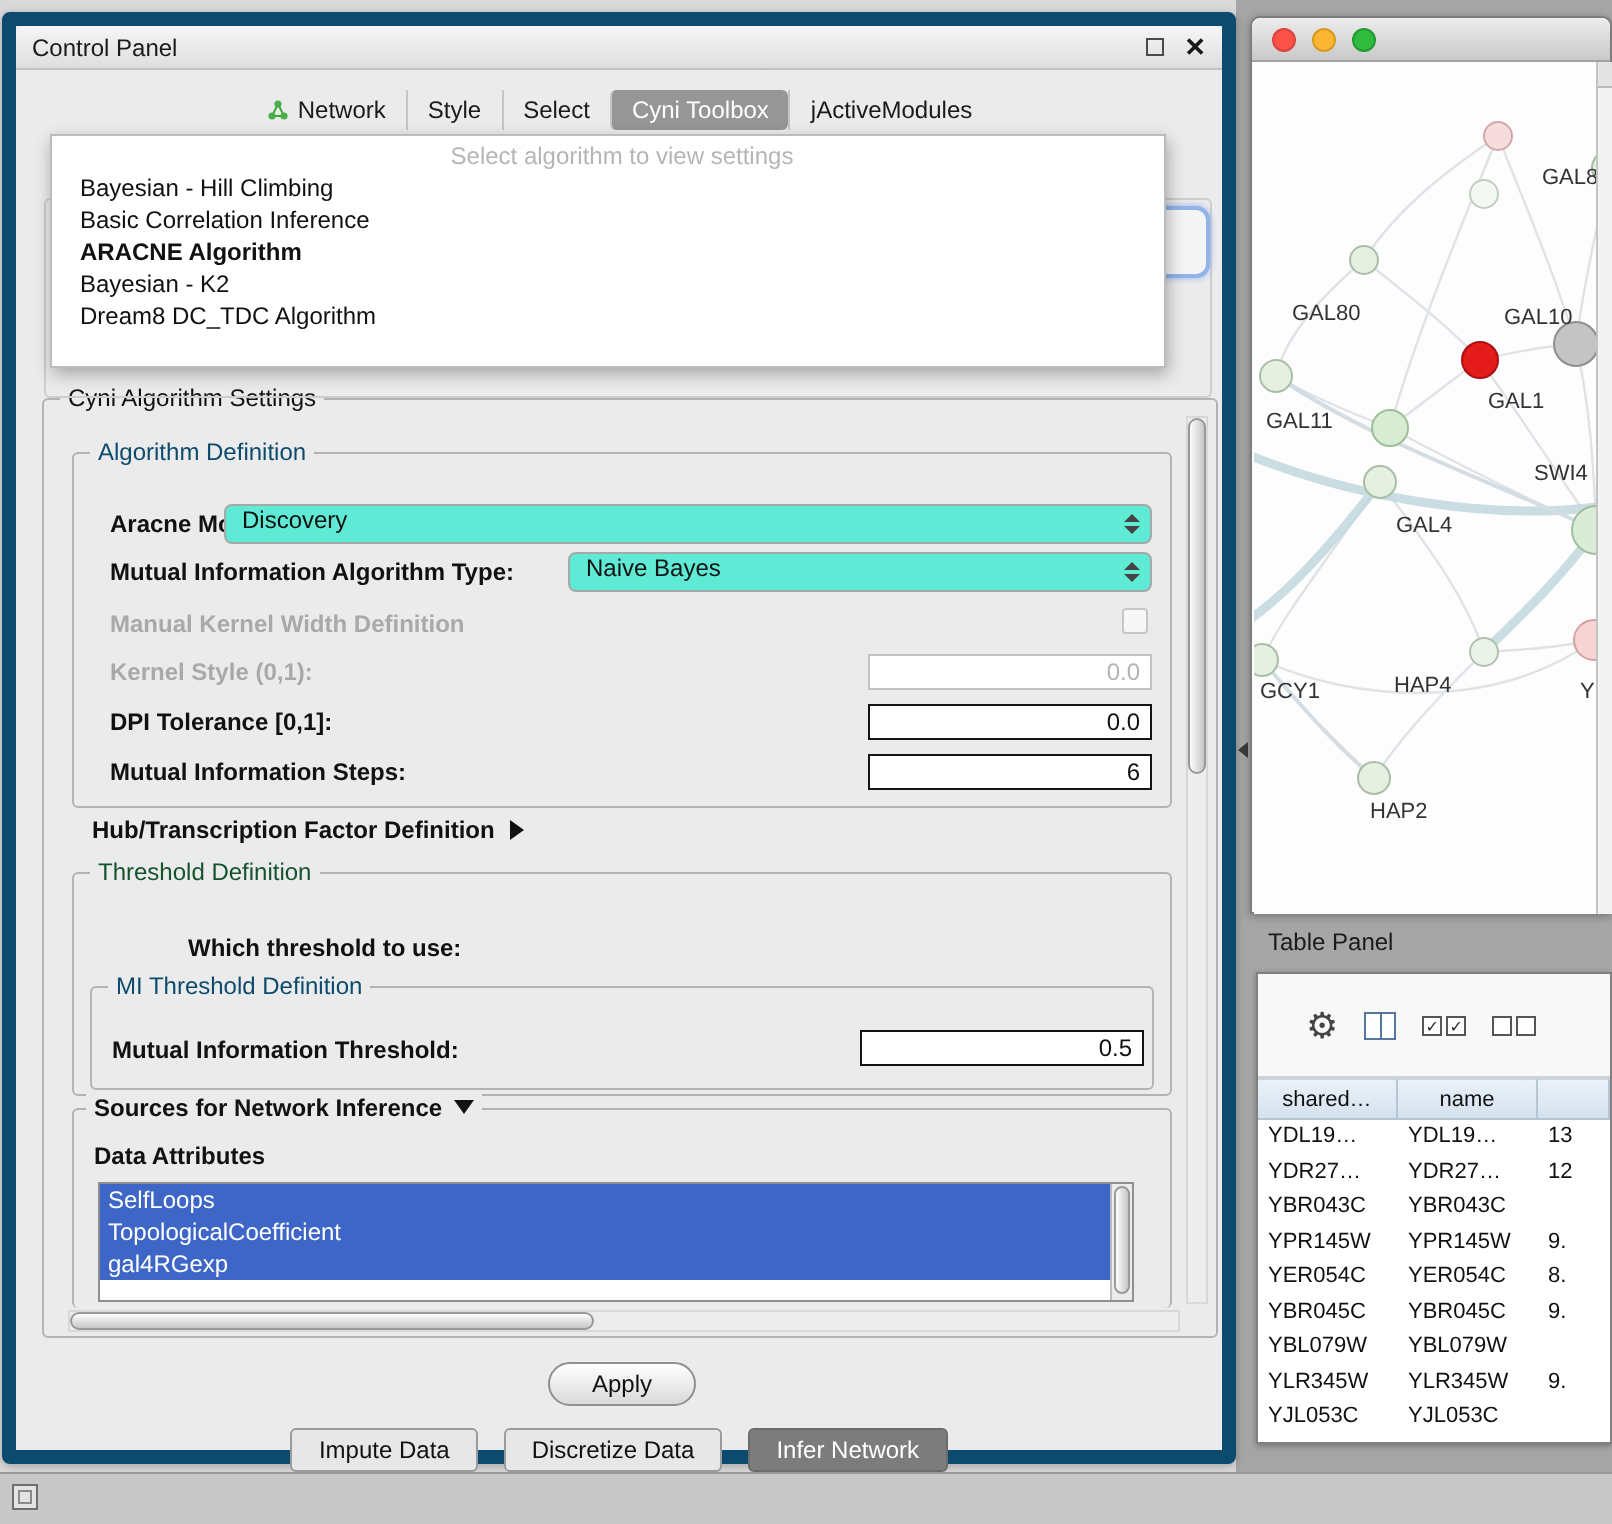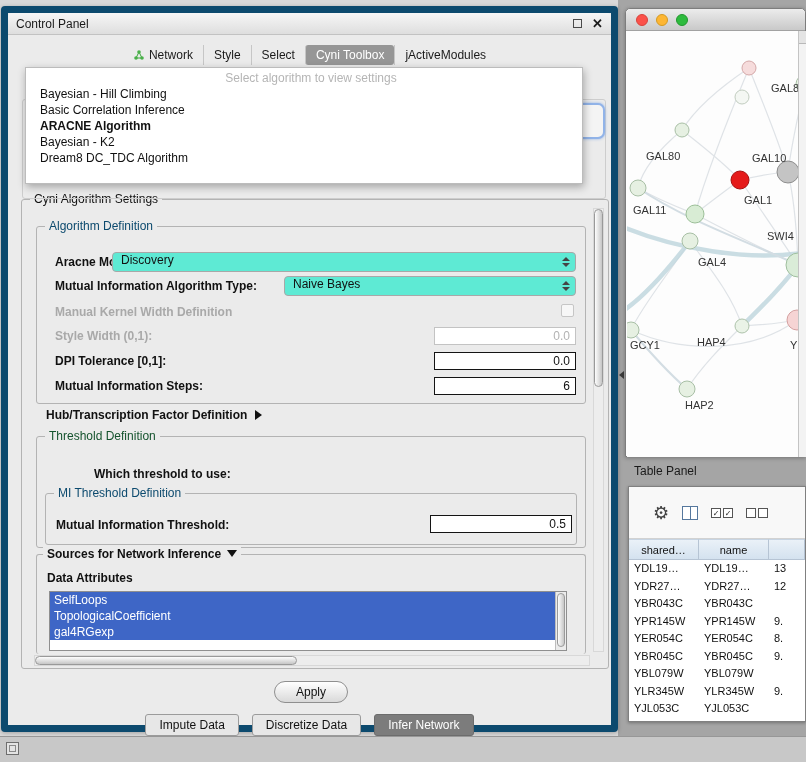--- a/index.html
+++ b/index.html
@@ -166,21 +166,21 @@
         <span>Naive Bayes</span>
         <span class="arrs">
             <span class="au"></span>
             <span class="ad"></span>
           </span>
       </div>
 
       <div class="lbl dis" style="left:18px;top:78px">Manual Kernel Width Definition</div>
       <div class="chk" style="left:524px;top:77px"></div>
 
-      <div class="lbl dis" style="left:18px;top:102px">Style Width (0,1):</div>
+      <div class="lbl dis" style="left:18px;top:102px">Kernel Style (0,1):</div>
       <div class="fld dis" style="left:397px;top:100px;width:142px">0.0</div>
 
       <div class="lbl" style="left:18px;top:127px">DPI Tolerance [0,1]:</div>
       <div class="fld" style="left:397px;top:125px;width:142px">0.0</div>
 
       <div class="lbl" style="left:18px;top:152px">Mutual Information Steps:</div>
       <div class="fld" style="left:397px;top:150px;width:142px">6</div>
     </div>
 
     <div class="lbl" style="left:24px;top:208px">

